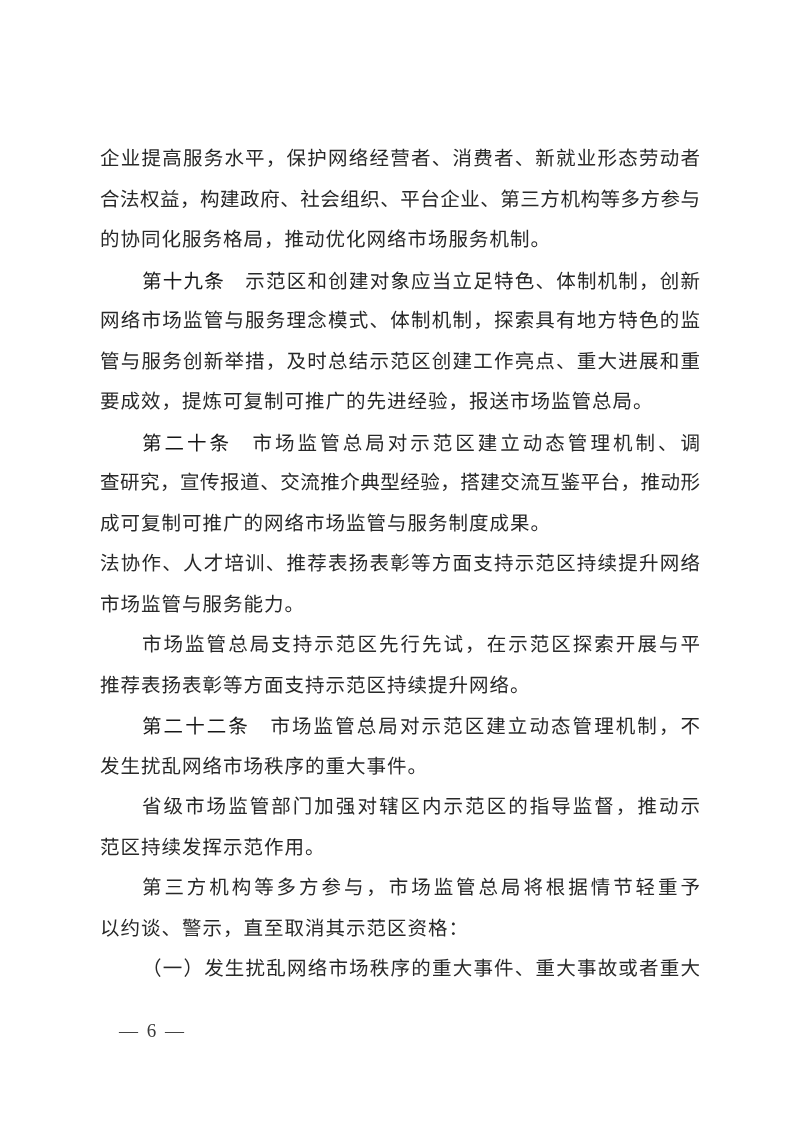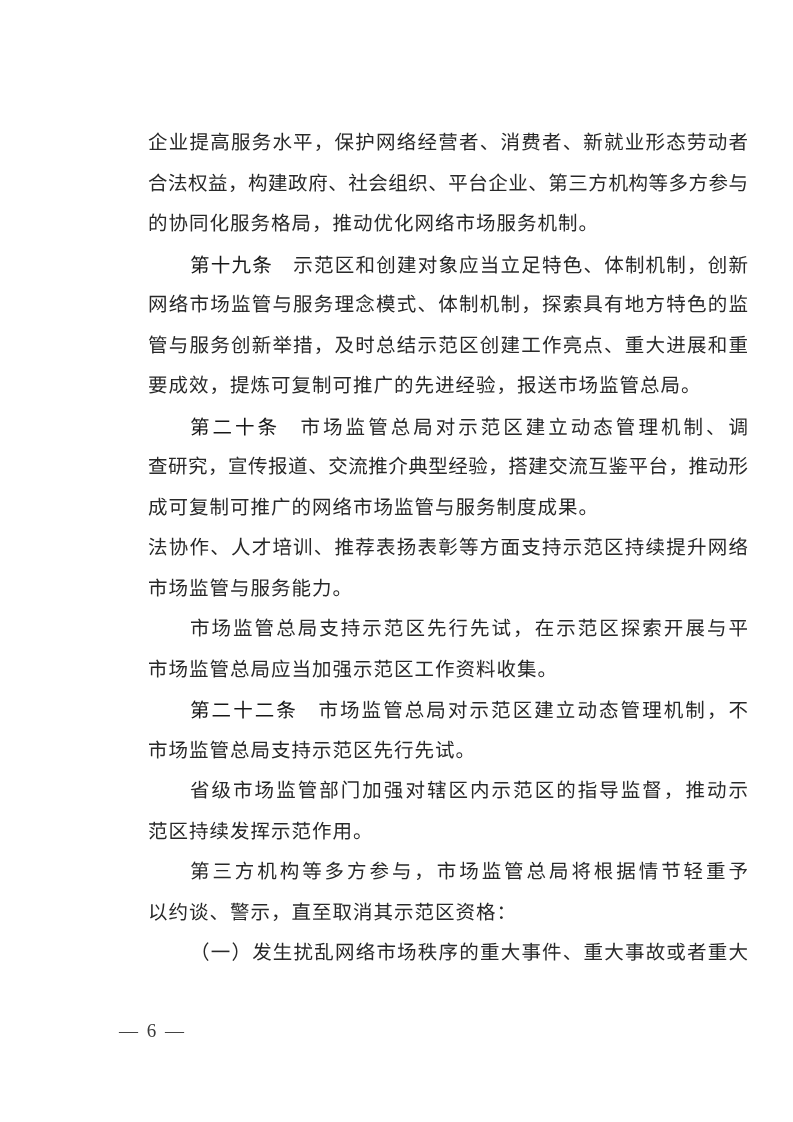--- a/index.html
+++ b/index.html
@@ -13,23 +13,22 @@
     width: 793px;
     height: 1122px;
     background: #ffffff;
     overflow: hidden;
     font-family: "Liberation Serif", "DejaVu Serif", serif;
     color: #282828;
   }
   .doc-body {
     position: absolute;
     left: 100px;
-    top: 123px;
+    top: 139px;
     width: 600px;
-    margin-left: 48px;
   }
   .line {
     font-size: 19.5px;
     line-height: 40.5px;
     text-align: justify;
     text-align-last: justify;
     text-justify: inter-character;
     white-space: normal;
     overflow: hidden;
     height: 40.5px;
@@ -69,23 +68,23 @@
       <div class="line indent"><b class="article-head">第十九条</b><span>示范区和创建对象应当立足特色、体制机制，创新</span></div>
       <div class="line">网络市场监管与服务理念模式、体制机制，探索具有地方特色的监</div>
       <div class="line">管与服务创新举措，及时总结示范区创建工作亮点、重大进展和重</div>
       <div class="line para-end">要成效，提炼可复制可推广的先进经验，报送市场监管总局。</div>
       <div class="line indent"><b class="article-head">第二十条</b><span>市场监管总局对示范区建立动态管理机制、调</span></div>
       <div class="line">查研究，宣传报道、交流推介典型经验，搭建交流互鉴平台，推动形</div>
       <div class="line para-end">成可复制可推广的网络市场监管与服务制度成果。</div>
       <div class="line">法协作、人才培训、推荐表扬表彰等方面支持示范区持续提升网络</div>
       <div class="line para-end">市场监管与服务能力。</div>
       <div class="line indent">市场监管总局支持示范区先行先试，在示范区探索开展与平</div>
-      <div class="line para-end">市场监管总局应当加强示范区工作资料收集。</div>
+      <div class="line para-end">推荐表扬表彰等方面支持示范区持续提升网络。</div>
       <div class="line indent"><b class="article-head">第二十二条</b><span>市场监管总局对示范区建立动态管理机制，不</span></div>
-      <div class="line para-end">市场监管总局支持示范区先行先试。</div>
+      <div class="line para-end">发生扰乱网络市场秩序的重大事件。</div>
       <div class="line indent">省级市场监管部门加强对辖区内示范区的指导监督，推动示</div>
       <div class="line para-end">范区持续发挥示范作用。</div>
       <div class="line indent">第三方机构等多方参与，市场监管总局将根据情节轻重予</div>
       <div class="line para-end">以约谈、警示，直至取消其示范区资格：</div>
       <div class="line indent">（一）发生扰乱网络市场秩序的重大事件、重大事故或者重大</div>
     </main>
   <footer class="page-footer">
     <span>— 6 —</span>
   </footer>
 </div>

